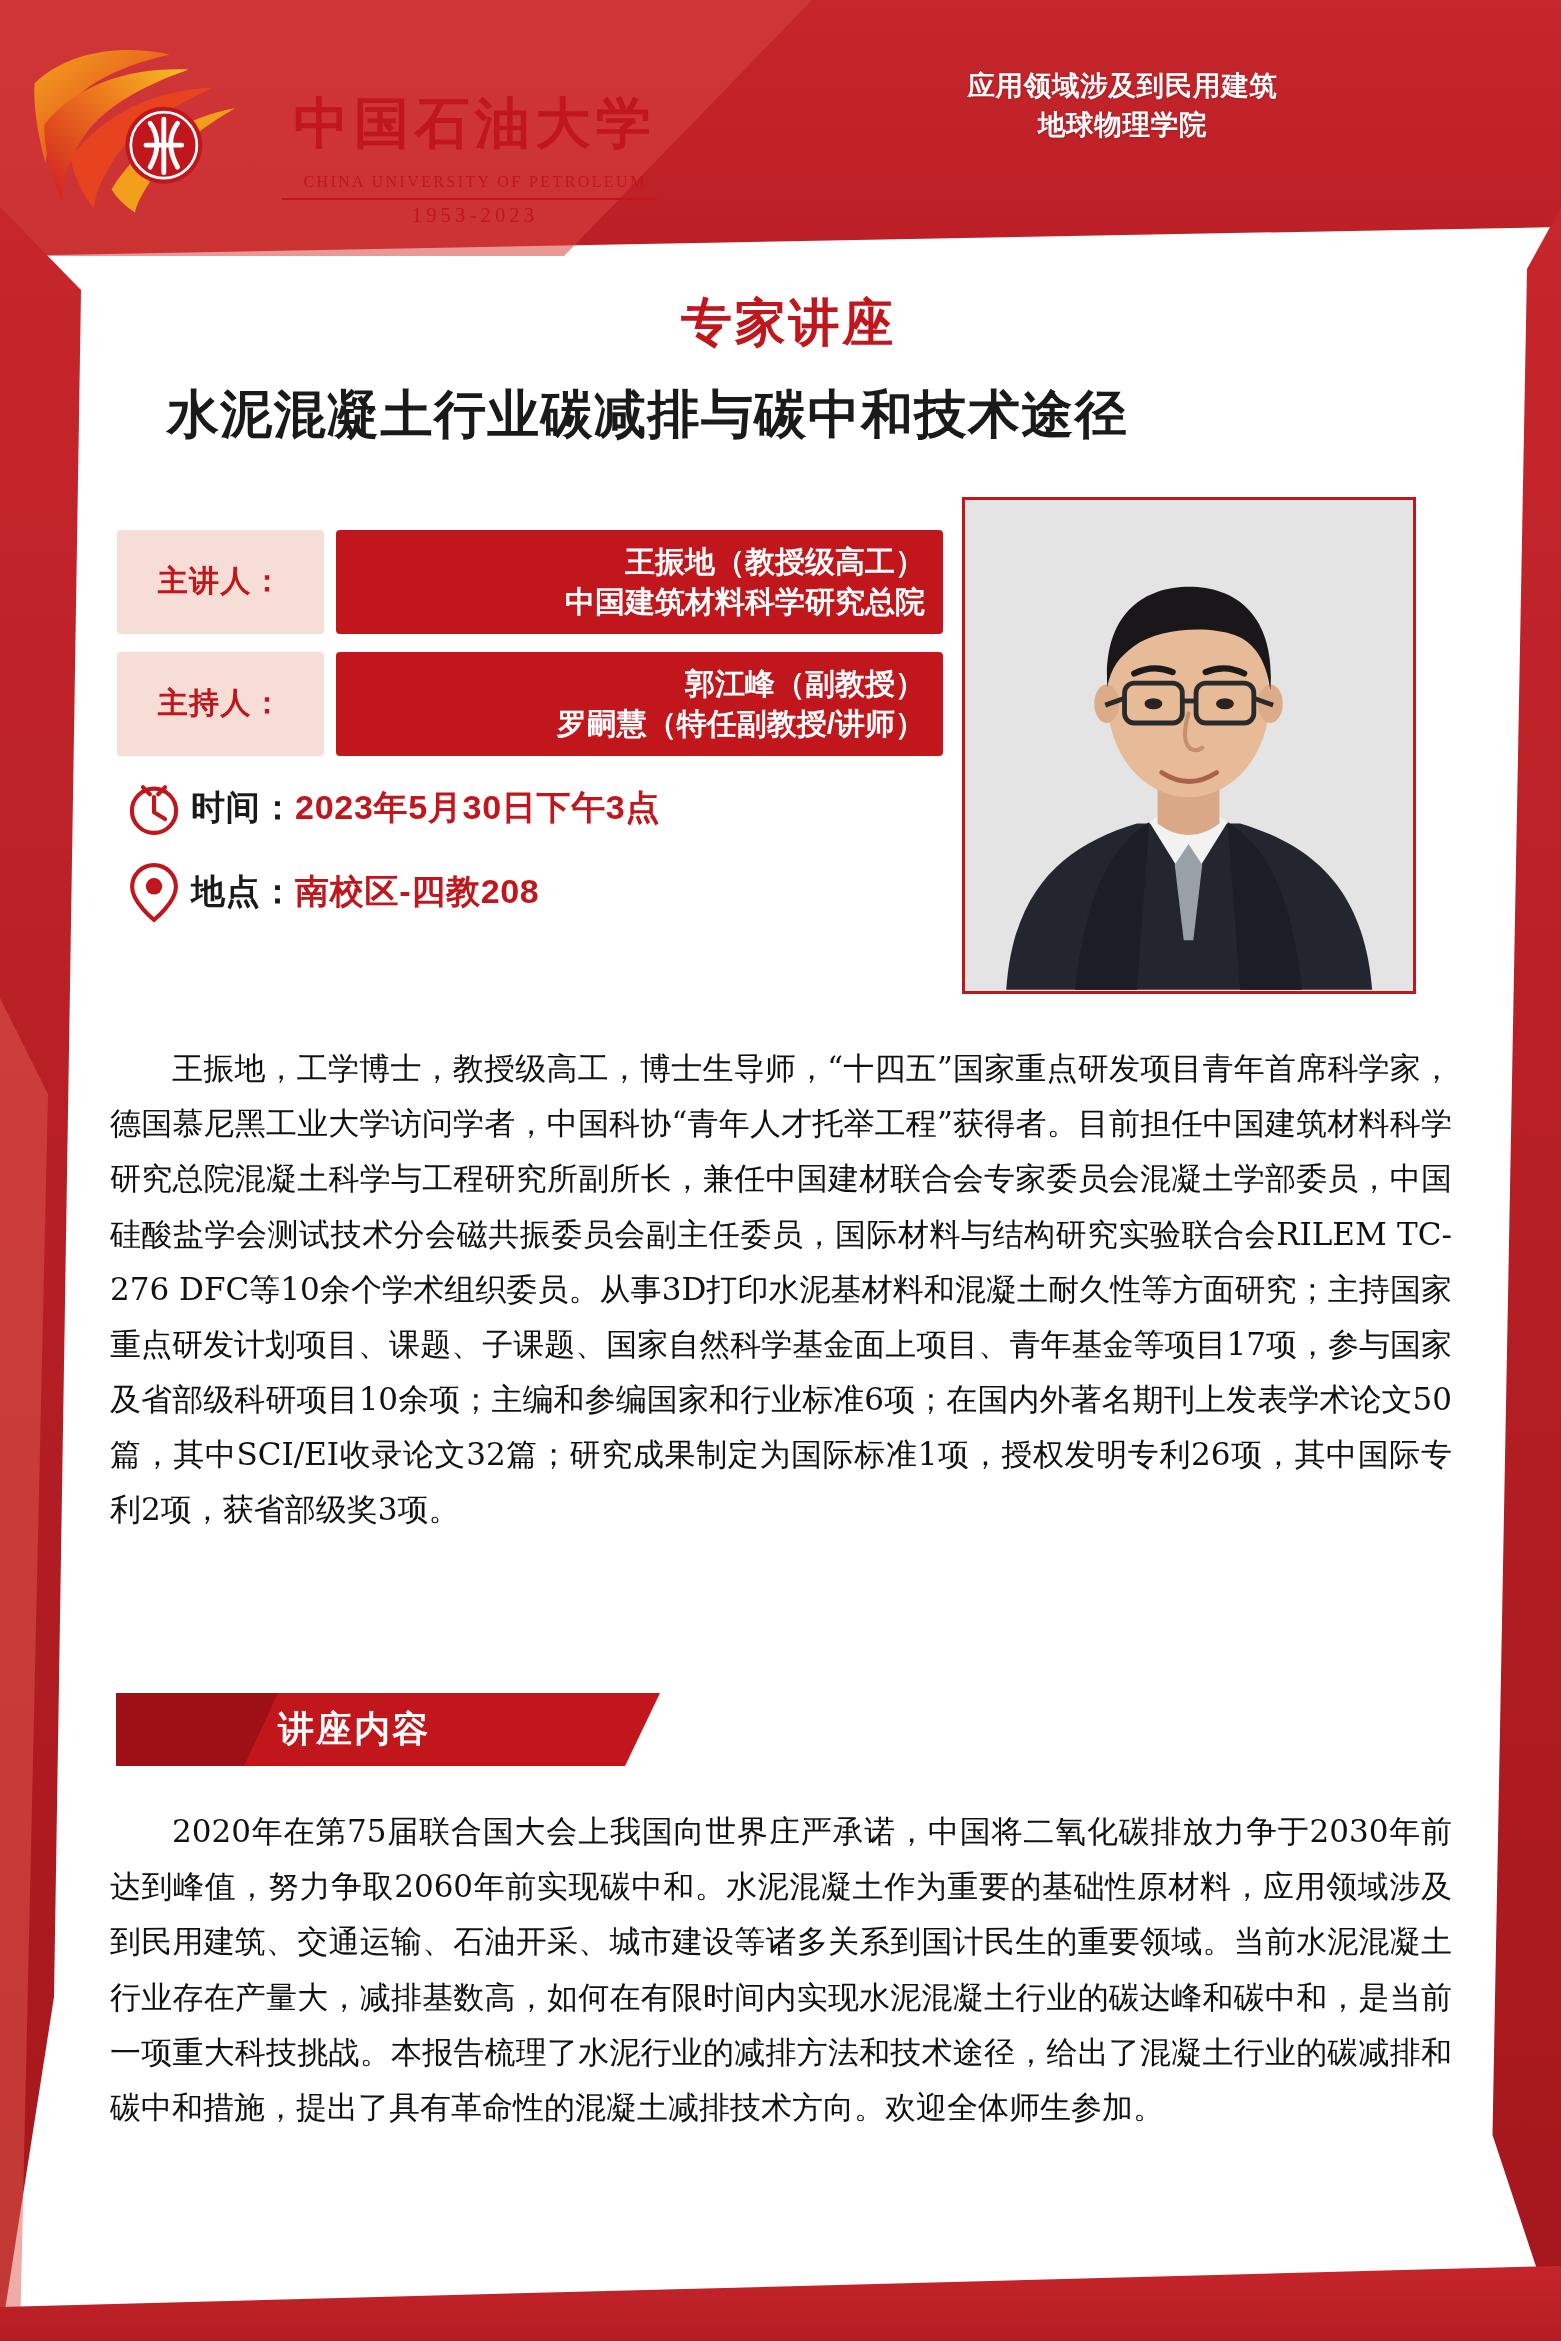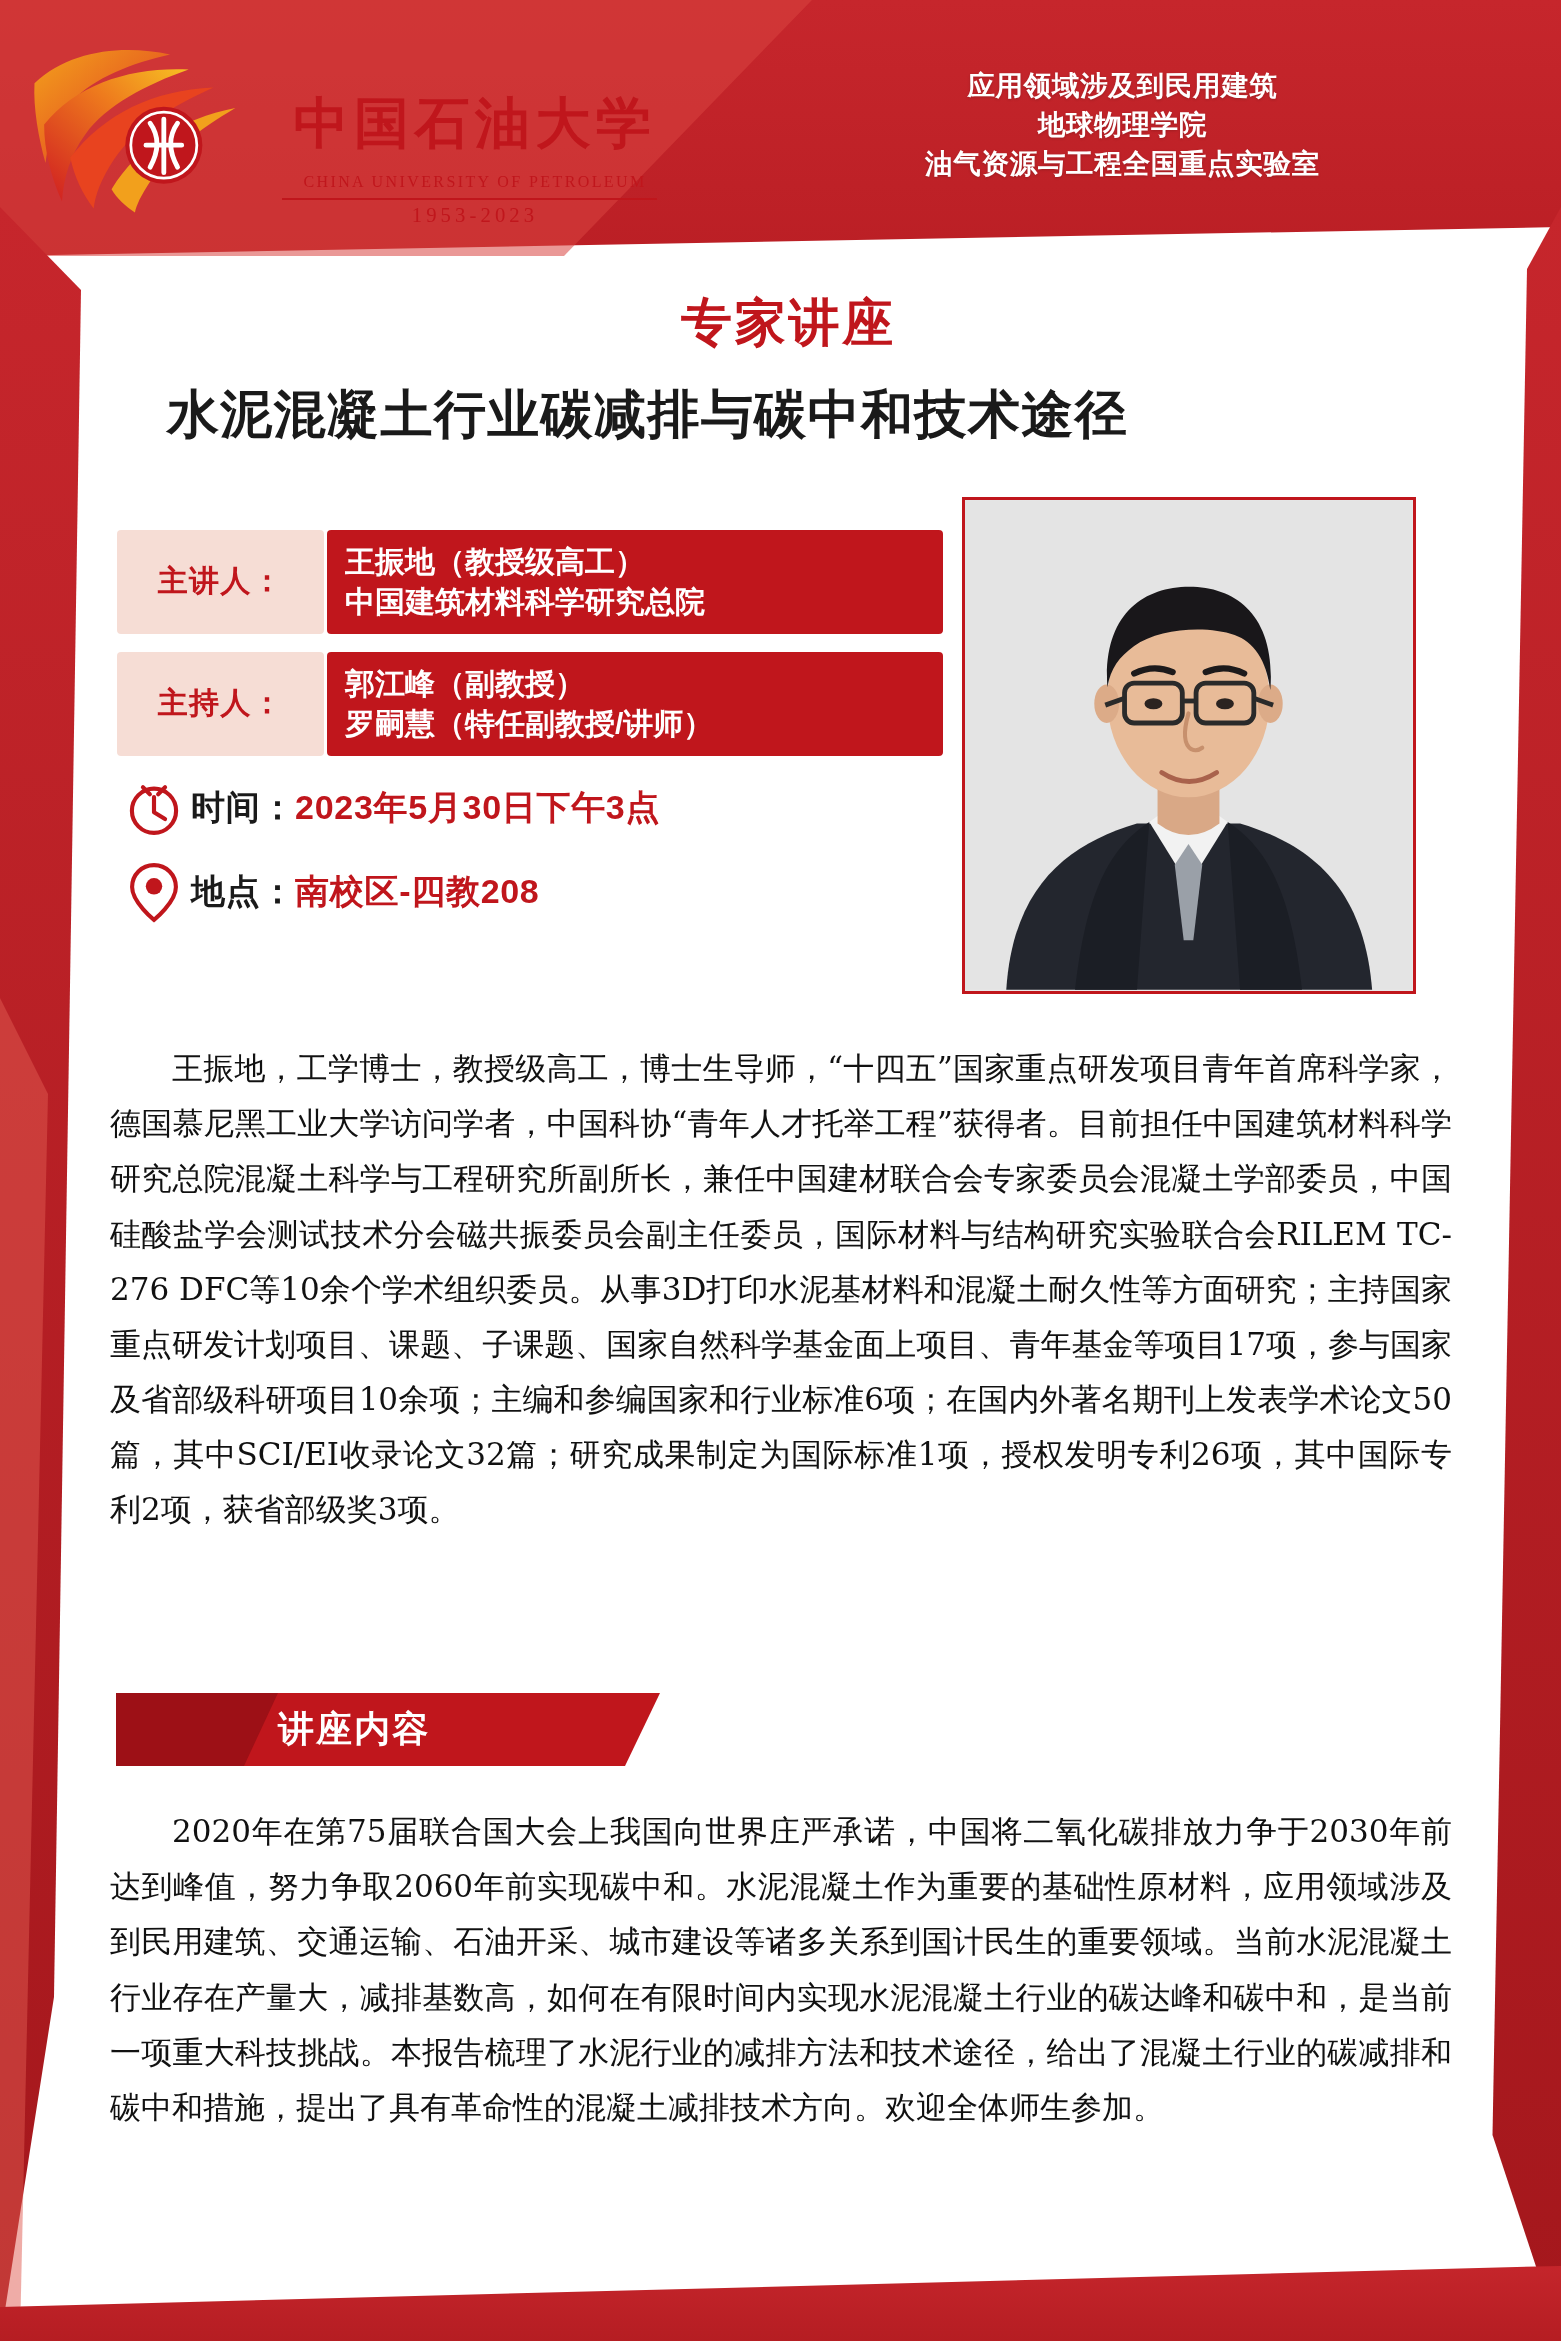--- a/index.html
+++ b/index.html
@@ -109,23 +109,23 @@
 
   .row-tag{
     display:flex;align-items:stretch;margin-bottom:18px;
   }
   .tag-label{
     width:207px;background:#f6ddd5;border-radius:4.1px;
     display:flex;align-items:center;justify-content:center;
     font-weight:bold;font-size:30px;color:#c0161c;letter-spacing:1.4px;
   }
   .tag-body{
-    flex:1;margin-left:3px;background:#c0161c;border-radius:4.1px;
+    flex:1;margin-left:12px;background:#c0161c;border-radius:4.1px;
     color:#fff;font-weight:bold;font-size:30px;line-height:1.32;
-    padding:12.4px 18px;box-sizing:border-box;
+    padding:12.4px 18px;box-sizing:border-box;text-align:right;
   }
   .tag-body div{white-space:nowrap;}
 
   .row-meta{
     display:flex;align-items:center;margin-top:23.4px;
   }
   .meta-icon{width:74px;display:flex;align-items:center;justify-content:center;}
   .meta-text{
     font-weight:bold;font-size:34px;color:#1a1a1a;letter-spacing:0.7px;
     white-space:nowrap;
@@ -208,21 +208,20 @@
       <div class="logo-cn">中国石油大学</div>
       <div class="logo-en">CHINA UNIVERSITY OF PETROLEUM</div>
       <div class="logo-rule"></div>
       <div class="logo-year">1953-2023</div>
     </div>
   </div>
 
   <div class="org-lines">
     <div>应用领域涉及到民用建筑</div>
     <div>地球物理学院</div>
-    <div>油气资源与工程全国重点实验室</div>
   </div>
 
   <div class="title-main">专家讲座</div>
   <div class="title-sub">水泥混凝土行业碳减排与碳中和技术途径</div>
 
   <div class="info-zone">
 
     <div class="row-tag">
       <div class="tag-label">主讲人：</div>
       <div class="tag-body">

